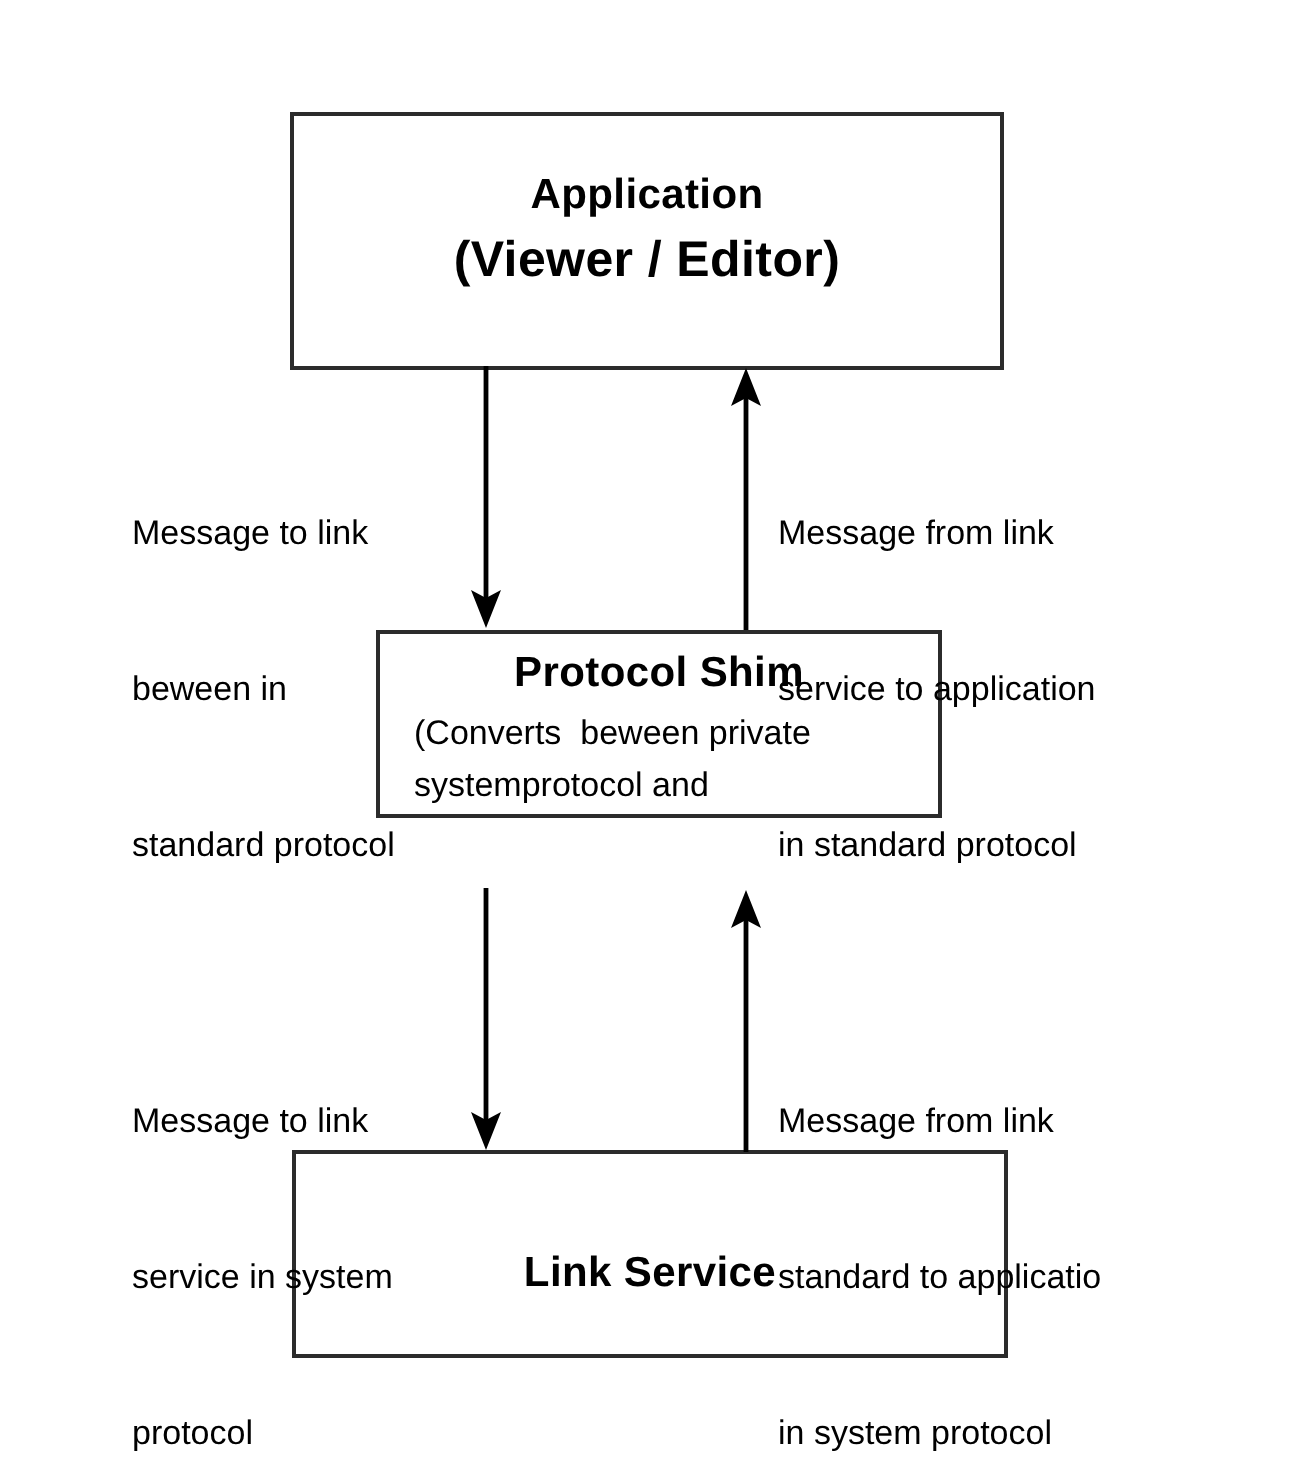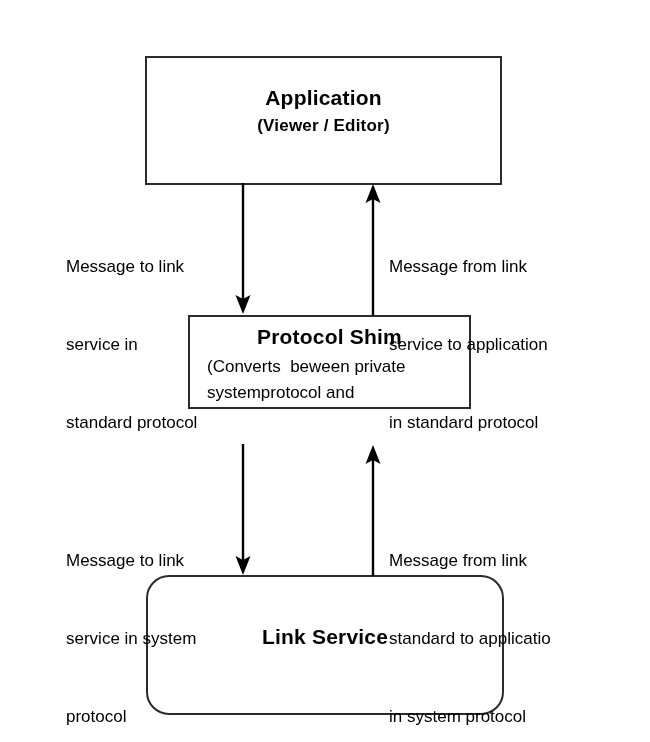--- a/index.html
+++ b/index.html
@@ -33,36 +33,35 @@
   #box-shim {
     left: 188px;
     top: 315px;
     width: 283px;
     height: 94px;
   }
   #box-linkservice {
     left: 146px;
     top: 575px;
     width: 358px;
-    height: 140px;
-    border-radius: 23px;
+    height: 104px;
   }
 
   
   .box-title {
     position: absolute;
     font-weight: bold;
     font-size: 21px;
     letter-spacing: 0.2px;
     white-space: nowrap;
   }
   .box-sub {
     position: absolute;
     font-weight: bold;
-    font-size: 17px;
+    font-size: 25px;
     letter-spacing: 0.2px;
     white-space: nowrap;
   }
   #app-title   { left: 0; right: 0; top: 28px; text-align: center; }
   #app-sub     { left: 0; right: 0; top: 58px; text-align: center; }
 
   #shim-title  { left: 0; right: 0; top: 8px;  text-align: center; }
   .shim-desc {
     position: absolute;
     left: 17px;
@@ -134,21 +133,21 @@
     <polygon points="14,131 6.5,112 14,116 21.5,112" fill="#000000"></polygon>
   </svg>
 
   <svg class="arrow-svg" id="arrow-ls-to-shim" width="28" height="132" viewBox="0 0 28 132">
     <line x1="14" y1="132" x2="14" y2="14" stroke="#000000" stroke-width="2.4"></line>
     <polygon points="14,1 6.5,20 14,16 21.5,20" fill="#000000"></polygon>
   </svg>
 
   <div class="edge-label" id="label-app-to-shim">
     <div>Message to link</div>
-    <div>service in</div>
+    <div>beween in</div>
     <div>standard protocol</div>
   </div>
 
   <div class="edge-label" id="label-shim-to-app">
     <div>Message from link</div>
     <div>service to application</div>
     <div>in standard protocol</div>
   </div>
 
   <div class="edge-label" id="label-shim-to-ls">

